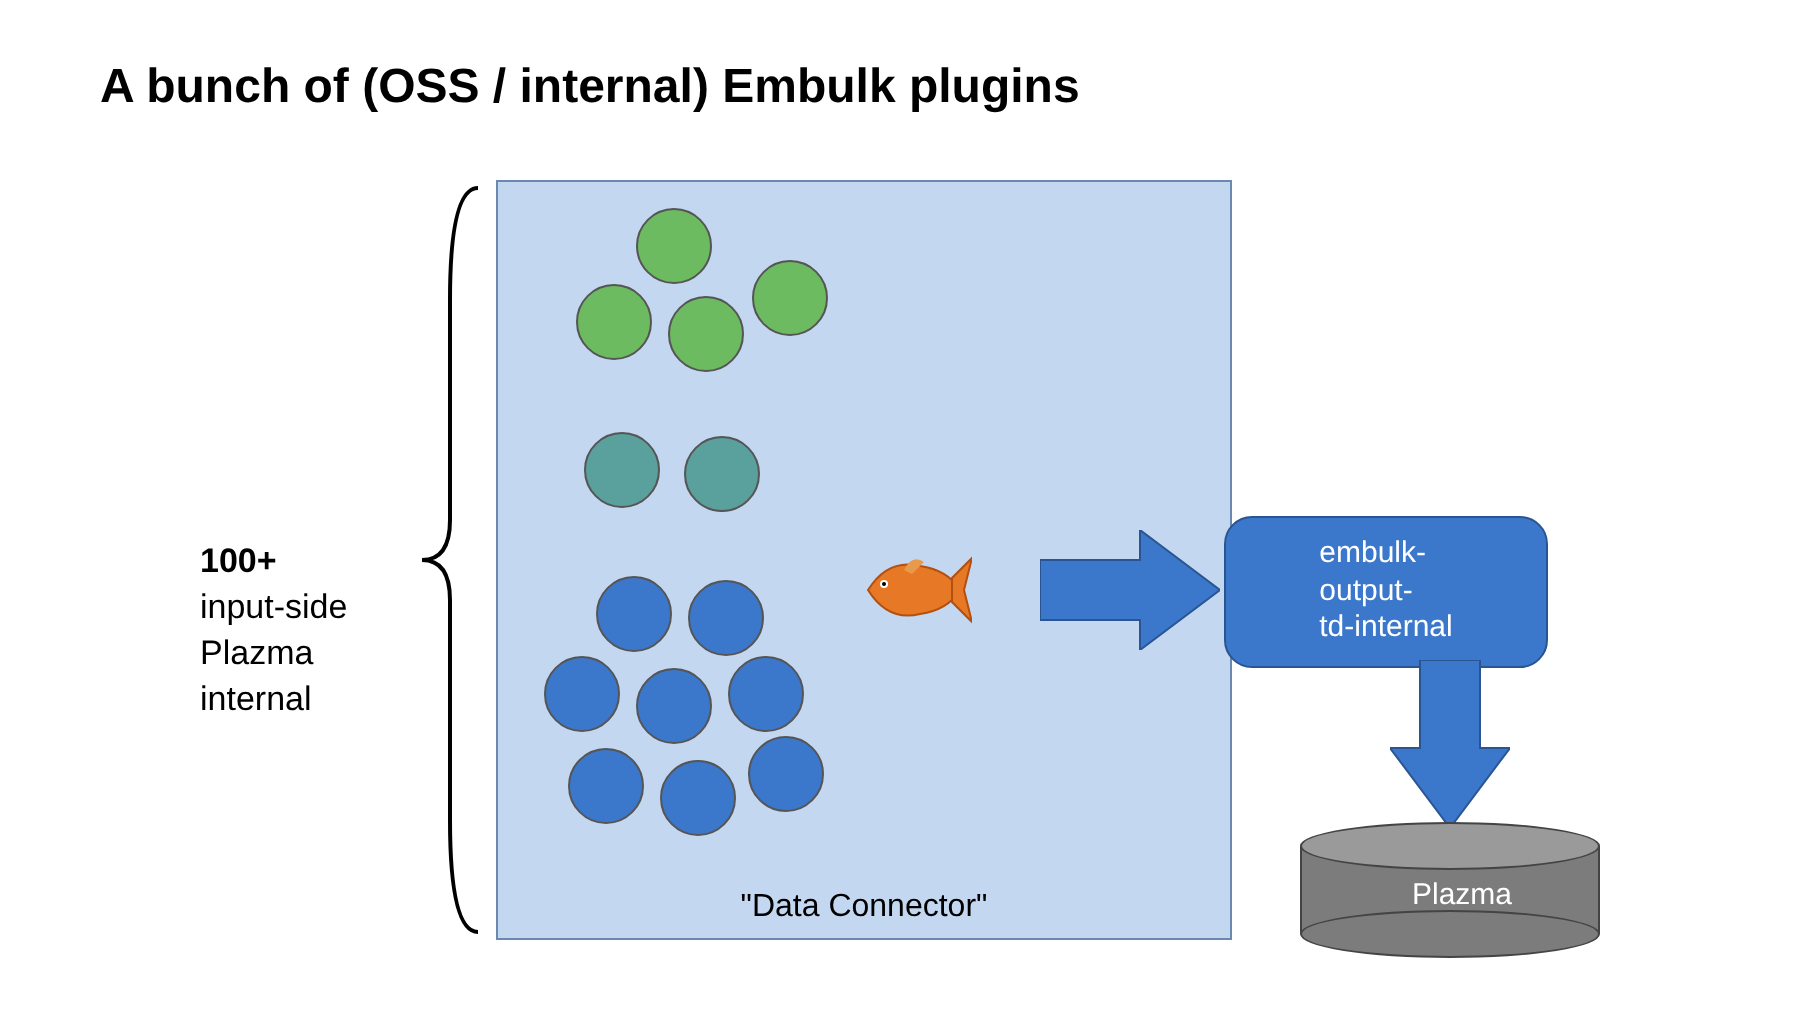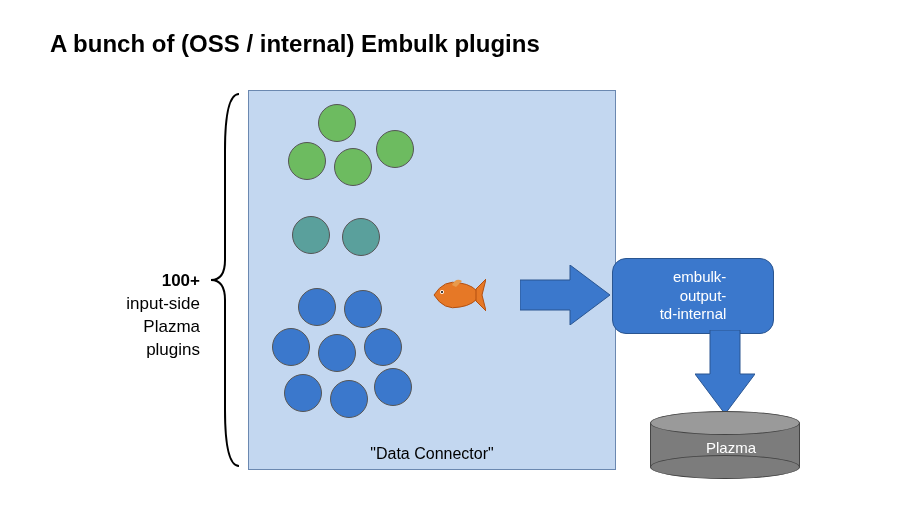--- a/index.html
+++ b/index.html
@@ -17,21 +17,21 @@
       left: 50px;
       font-size: 24px;
       font-weight: 700;
       color: #000;
     }
     .sidebar-label {
       position: absolute;
       left: 100px;
       top: 270px;
       width: 100px;
-      text-align: right;
+      text-align: left;
       font-size: 17px;
       color: #000;
       line-height: 1.35;
     }
     .sidebar-label .bold { font-weight: 700; }
     .brace {
       position: absolute;
       left: 207px;
       top: 90px;
       width: 40px;
@@ -86,21 +86,21 @@
       width: 162px;
       height: 76px;
       background: #3b78cc;
       border: 1px solid #2a5590;
       border-radius: 14px;
       color: #fff;
       font-size: 15px;
       display: flex;
       align-items: center;
       justify-content: center;
-      text-align: right;
+      text-align: left;
       line-height: 1.25;
     }
     .arrow-down {
       position: absolute;
       left: 695px;
       top: 330px;
       width: 60px;
       height: 84px;
     }
     .cylinder {
@@ -155,21 +155,21 @@
   </style>
 </head>
 <body>
 
 <div class="title">A bunch of (OSS / internal) Embulk plugins</div>
 
 <div class="sidebar-label">
   <span class="bold">100+</span><br>
   <span>input-side</span><br>
   <span>Plazma</span><br>
-  <span>plugins</span>
+  <span>internal</span>
 </div>
 
 <svg class="brace" viewBox="0 0 40 380">
   <path d="M 32 4 Q 18 4 18 60 L 18 170 Q 18 190 4 190 Q 18 190 18 210 L 18 320 Q 18 376 32 376" stroke="#000" stroke-width="2" fill="none"></path>
 </svg>
 
 <div class="connector-box"></div>
 <div class="connector-label">"Data Connector"</div>
 
 <div class="circle green" style="left:318px; top:104px;"></div>

